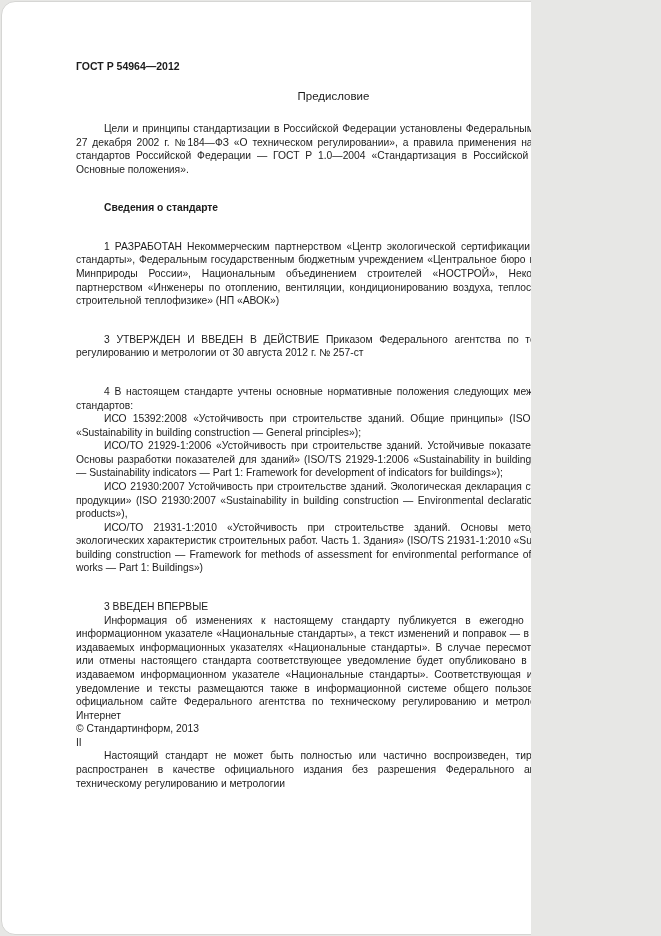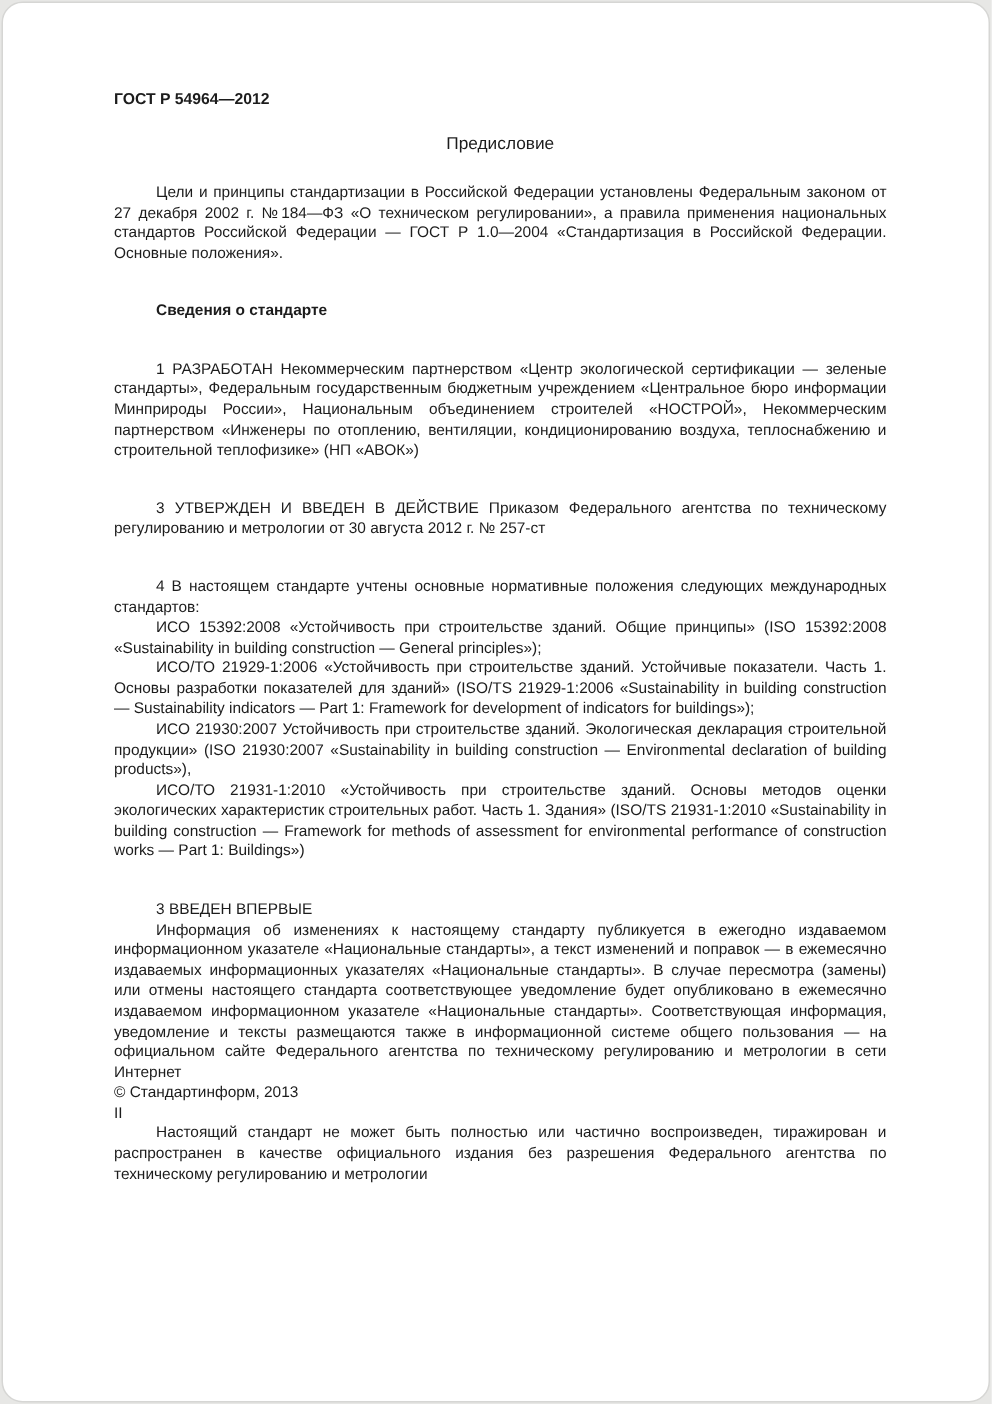--- a/index.html
+++ b/index.html
@@ -2,21 +2,21 @@
 <html><head>
 <meta charset="utf-8">
 <style>
   html, body {
     margin: 0;
     padding: 0;
     background: #e7e7e5;
     font-family: "Liberation Sans", sans-serif;
   }
   .viewport {
-    width: 661px;
+    width: 531px;
     height: 936px;
     position: relative;
     overflow: hidden;
   }
   .sheet {
     position: absolute;
     left: 1px;
     top: 1px;
     width: 659px;
     height: 934px;

